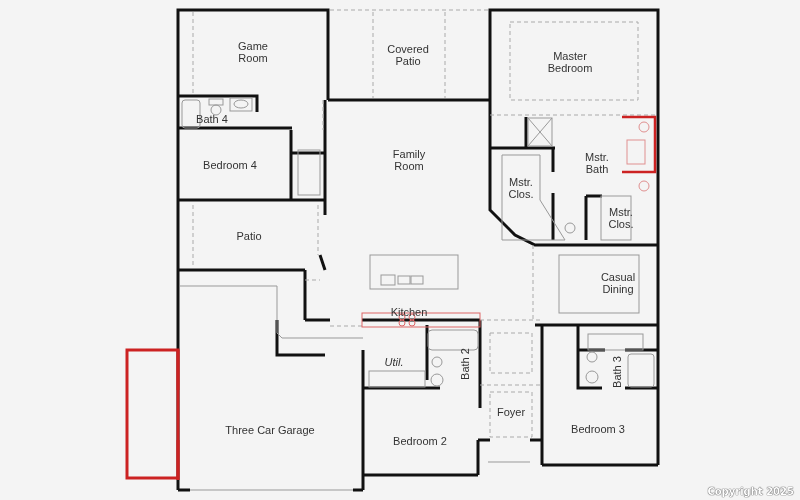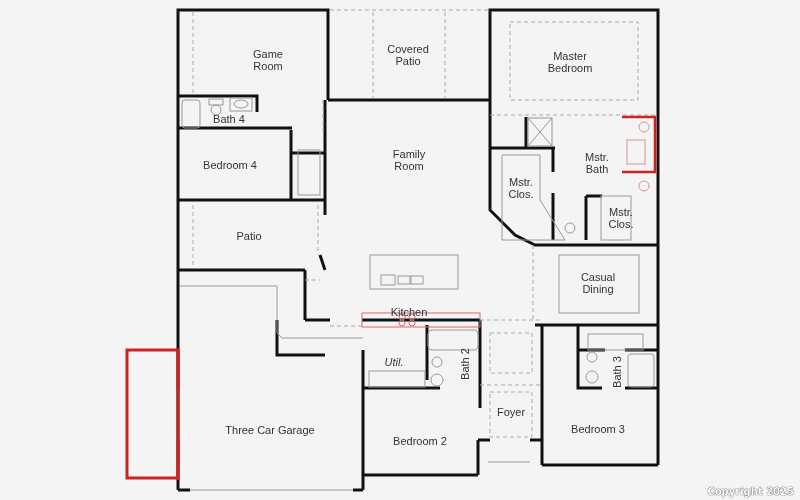--- a/index.html
+++ b/index.html
@@ -130,38 +130,38 @@
     <circle cx="644" cy="186" r="5" stroke-width="1" stroke="#e09090"></circle>
     <rect x="362" y="313" width="118" height="14" stroke-width="1" stroke="#d66"></rect>
     <circle cx="402" cy="317" r="3" stroke-width="1" stroke="#d66"></circle>
     <circle cx="412" cy="317" r="3" stroke-width="1" stroke="#d66"></circle>
     <circle cx="402" cy="323" r="3" stroke-width="1" stroke="#d66"></circle>
     <circle cx="412" cy="323" r="3" stroke-width="1" stroke="#d66"></circle>
   </g>
 </svg>
 
 <div id="labels">
-    <div class="lbl" style="left: 253px; top: 60px; transform: translate(-50%, -50%); margin-left: 15px;">Game
+    <div class="lbl" style="left: 253px; top: 52px; transform: translate(-50%, -50%);">Game
 Room</div>
     <div class="lbl" style="left: 408px; top: 55px; transform: translate(-50%, -50%);">Covered
 Patio</div>
     <div class="lbl" style="left: 570px; top: 62px; transform: translate(-50%, -50%);">Master
 Bedroom</div>
-    <div class="lbl" style="left: 229px; top: 119px; transform: translate(-50%, -50%);">Bath 4</div>
+    <div class="lbl" style="left: 212px; top: 119px; transform: translate(-50%, -50%);">Bath 4</div>
     <div class="lbl" style="left: 230px; top: 165px; transform: translate(-50%, -50%);">Bedroom 4</div>
     <div class="lbl" style="left: 409px; top: 160px; transform: translate(-50%, -50%);">Family
 Room</div>
     <div class="lbl" style="left: 597px; top: 163px; transform: translate(-50%, -50%);">Mstr.
 Bath</div>
     <div class="lbl" style="left: 521px; top: 188px; transform: translate(-50%, -50%);">Mstr.
 Clos.</div>
     <div class="lbl" style="left: 621px; top: 218px; transform: translate(-50%, -50%);">Mstr.
 Clos.</div>
     <div class="lbl" style="left: 249px; top: 236px; transform: translate(-50%, -50%);">Patio</div>
-    <div class="lbl" style="left: 598px; top: 283px; transform: translate(-50%, -50%); text-align: center;">Casual
+    <div class="lbl" style="left: 618px; top: 283px; transform: translate(-50%, -50%); text-align: center;">Casual
 Dining</div>
     <div class="lbl" style="left: 409px; top: 300px; transform: translate(-50%, -50%); margin-top: 12px;">Kitchen</div>
     <div class="lbl" style="left: 394px; top: 362px; transform: translate(-50%, -50%); font-style: italic;">Util.</div>
     <div class="lbl rot" style="left: 465px; top: 364px; transform: translate(-50%, -50%) rotate(-90deg);">Bath 2</div>
     <div class="lbl rot" style="left: 617px; top: 372px; transform: translate(-50%, -50%) rotate(-90deg);">Bath 3</div>
     <div class="lbl" style="left: 511px; top: 412px; transform: translate(-50%, -50%);">Foyer</div>
     <div class="lbl" style="left: 598px; top: 429px; transform: translate(-50%, -50%); text-align: center;">Bedroom 3</div>
     <div class="lbl" style="left: 270px; top: 430px; transform: translate(-50%, -50%);">Three Car Garage</div>
     <div class="lbl" style="left: 420px; top: 441px; transform: translate(-50%, -50%);">Bedroom 2</div>
   </div>

